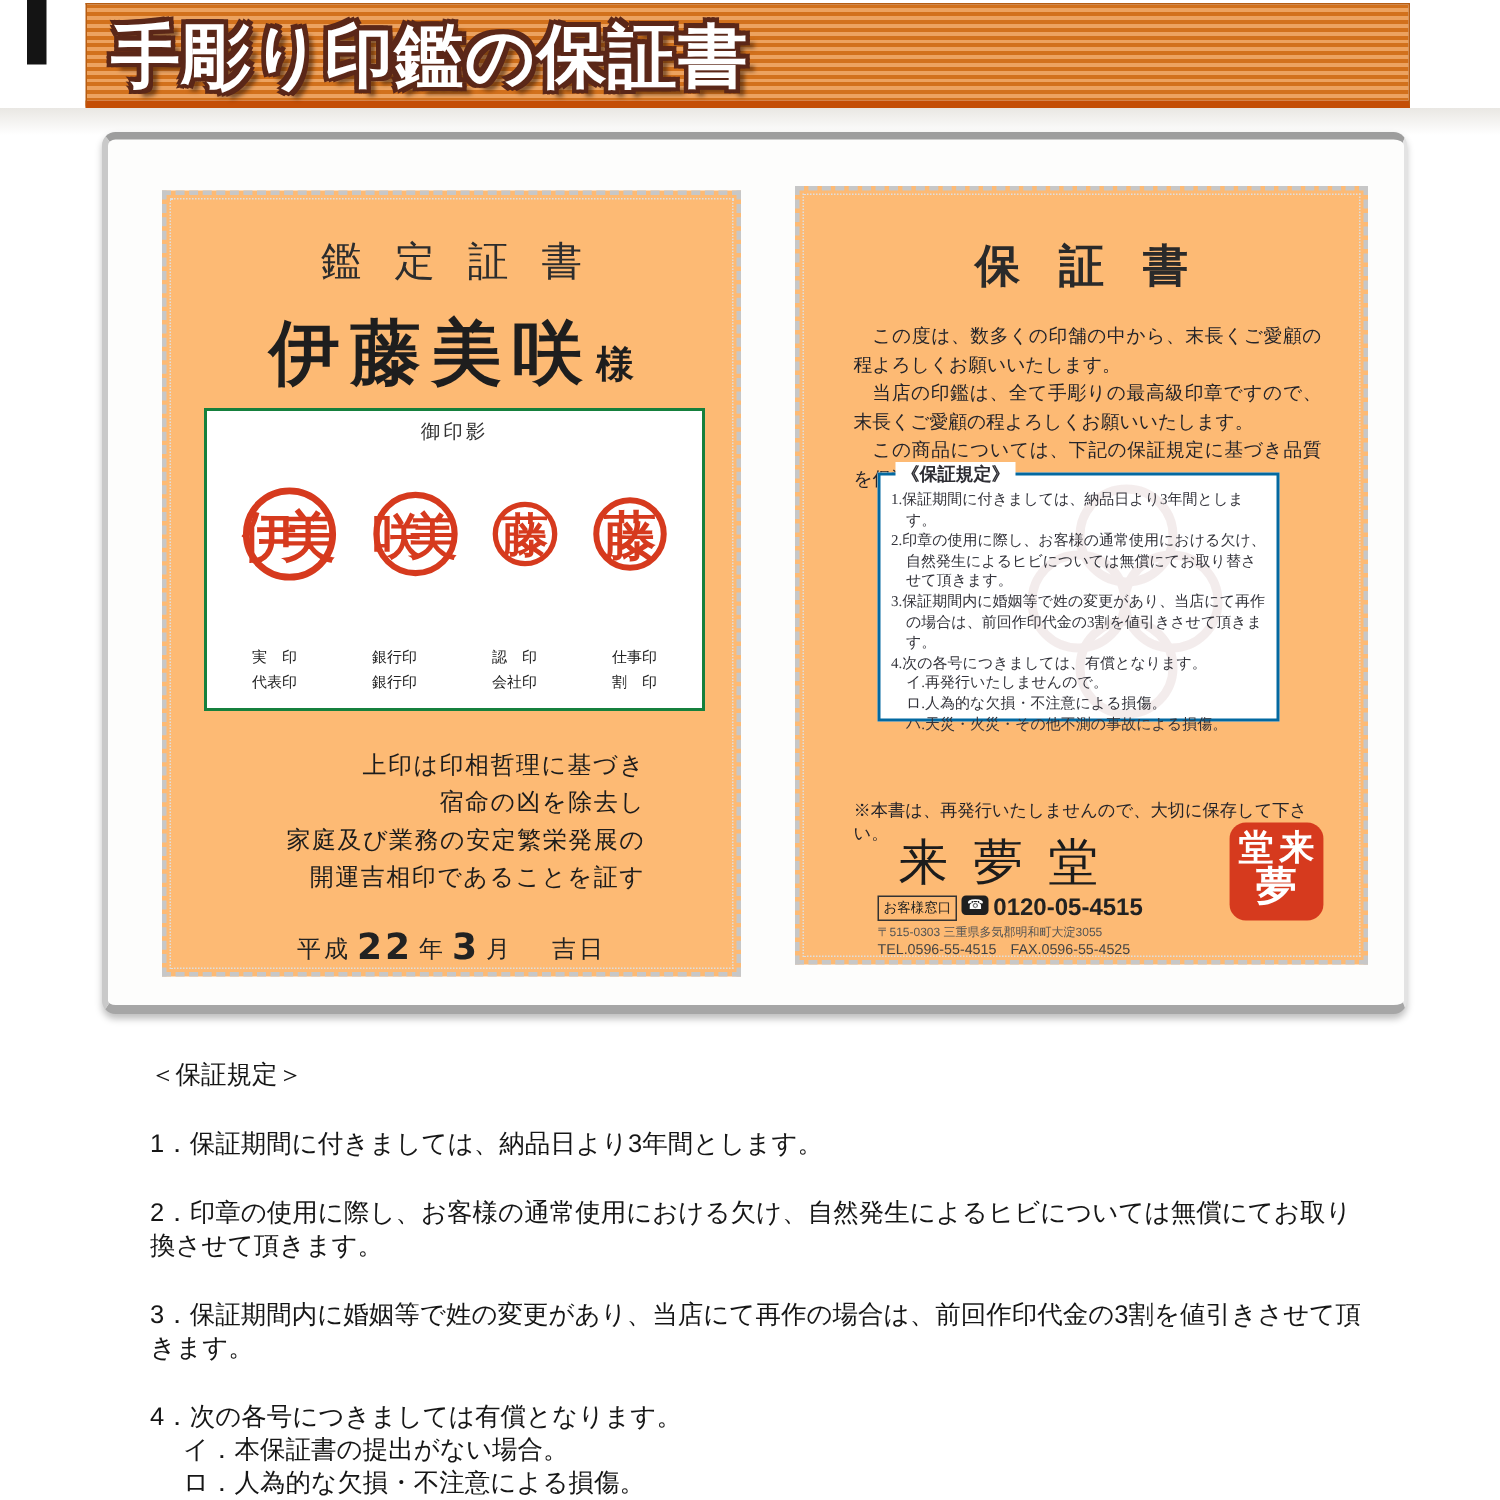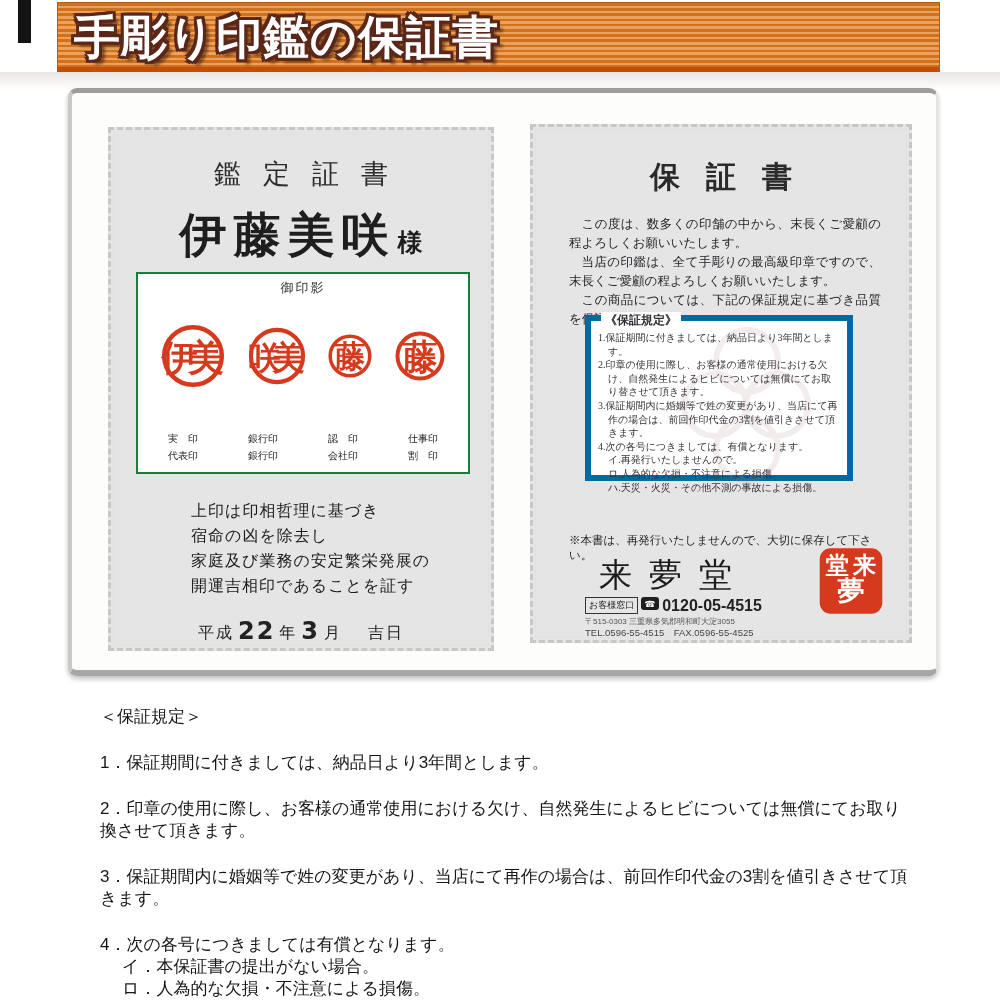--- a/index.html
+++ b/index.html
@@ -29,54 +29,54 @@
   .under-banner{position:absolute;left:0;top:72px;width:1000px;height:18px;
     background:linear-gradient(180deg,#e9e7e3,#ffffff);}
   
   .photo{
     position:absolute;left:68px;top:88px;width:870px;height:588px;box-sizing:border-box;
     background:#fdfdfc;border-radius:9px;
     border-top:5px solid #9d9d9d;border-left:4px solid #c9c9c9;
     border-right:2px solid #e3e3e3;border-bottom:6px solid #a6a6a6;
     box-shadow:0 3px 5px rgba(0,0,0,0.25);
   }
-  .cert{position:absolute;box-sizing:border-box;border:3px dashed #c7c7c7;background:#e5e5e5;}
+  .cert{position:absolute;box-sizing:border-box;border:3px dashed #c7c7c7;background:#fdba74;}
   .cert::after{content:"";position:absolute;inset:2px;border:1px dotted #dedede;pointer-events:none;}
   .cert-left{left:36px;top:34px;width:386px;height:524px;}
   .cert-right{left:458px;top:31px;width:382px;height:519px;}
   
   .l-title{position:absolute;left:0;top:26px;width:100%;text-align:center;
     font-size:27px;color:#2d2d2d;letter-spacing:22px;text-indent:22px;}
   .l-name{position:absolute;left:0;top:74px;width:100%;text-align:center;color:#1e1e1e;white-space:nowrap;}
   .l-name .nm{font-size:47px;font-weight:bold;letter-spacing:7px;}
   .l-name .hono{font-size:25px;font-weight:bold;margin-left:2px;}
   .l-impbox{position:absolute;left:25px;top:142px;width:330px;height:198px;
     border:2px solid #15803d;background:#fff;}
   .l-impbox .cap{position:absolute;left:0;top:5px;width:100%;text-align:center;
     font-size:13px;color:#333;letter-spacing:2px;}
   .seal-row{position:absolute;left:0;top:34px;width:100%;height:96px;
     display:flex;align-items:center;justify-content:space-evenly;}
   .seal-labels{position:absolute;left:0;bottom:8px;width:100%;
     display:flex;justify-content:space-evenly;}
   .seal-labels .col{text-align:center;font-size:10px;line-height:17px;color:#222;width:70px;}
   .l-statement{position:absolute;left:80px;top:368px;font-size:16px;line-height:25px;
-    color:#1c1c1c;letter-spacing:1px;}
+    color:#1c1c1c;letter-spacing:1px;text-align:right;}
   .l-date{position:absolute;left:0;top:486px;width:100%;text-align:center;
     font-size:16px;color:#222;letter-spacing:2px;}
   .l-date .hand{font-family:"DejaVu Sans",sans-serif;font-weight:bold;font-size:24px;
     margin:0 4px;position:relative;top:1px;}
   .l-date .day{margin-left:26px;}
   
   .r-title{position:absolute;left:0;top:30px;width:100%;text-align:center;
     font-size:30px;font-weight:bold;color:#2a2a2a;letter-spacing:26px;text-indent:26px;}
   .r-body{position:absolute;left:36px;top:88px;width:312px;font-size:12.5px;line-height:19px;
     color:#24242a;text-align:justify;}
   .r-body p{margin:0;text-indent:1em;}
   .r-regbox{position:absolute;left:52px;top:188px;width:268px;height:166px;box-sizing:border-box;
-    border:6px solid #0369a1;background:#fff;}
+    border:2px solid #0369a1;background:#fff;}
   .r-regbox .boxlabel{position:absolute;top:-9px;left:10px;background:#fff;padding:0 4px;
     font-size:12px;font-weight:bold;color:#2e2e34;}
   .r-regbox .items{position:relative;margin:10px 7px 0 7px;font-size:10px;line-height:13.6px;
     color:#33333a;z-index:1;}
   .r-regbox .it{padding-left:10px;text-indent:-10px;margin:0;}
   .r-regbox .sub{padding-left:18px;text-indent:-8px;margin:0;}
   .watermark{position:absolute;right:18px;top:6px;width:150px;height:150px;opacity:0.16;z-index:0;}
   .watermark .wc{position:absolute;border:6px solid #b98d8d;border-radius:50%;}
   .r-note{position:absolute;left:36px;top:364px;width:312px;font-size:11.5px;line-height:17px;
     color:#24242a;text-align:justify;}

